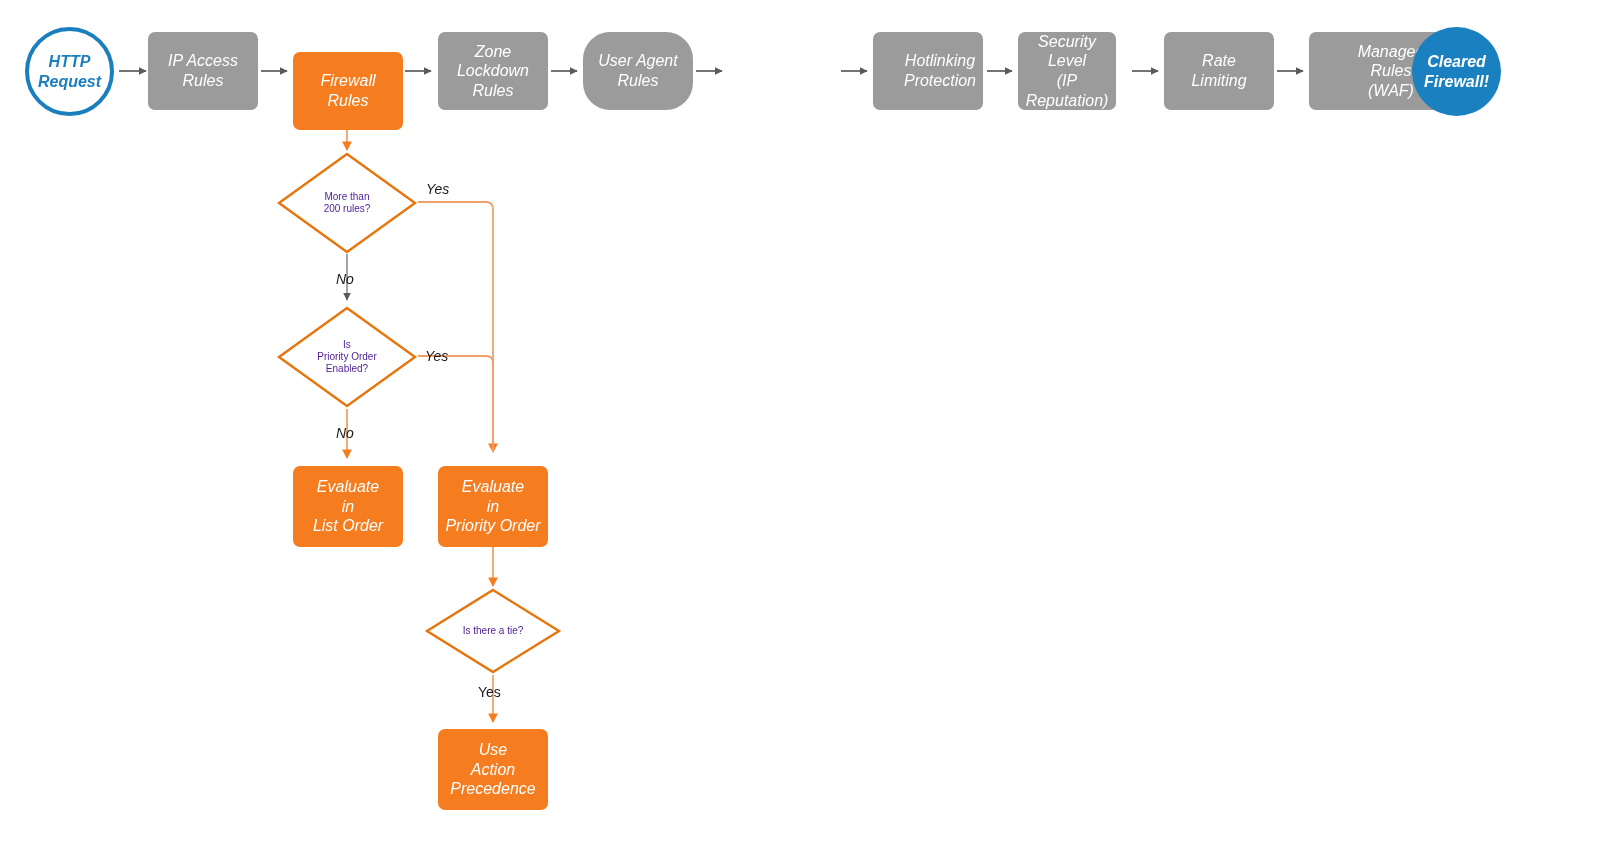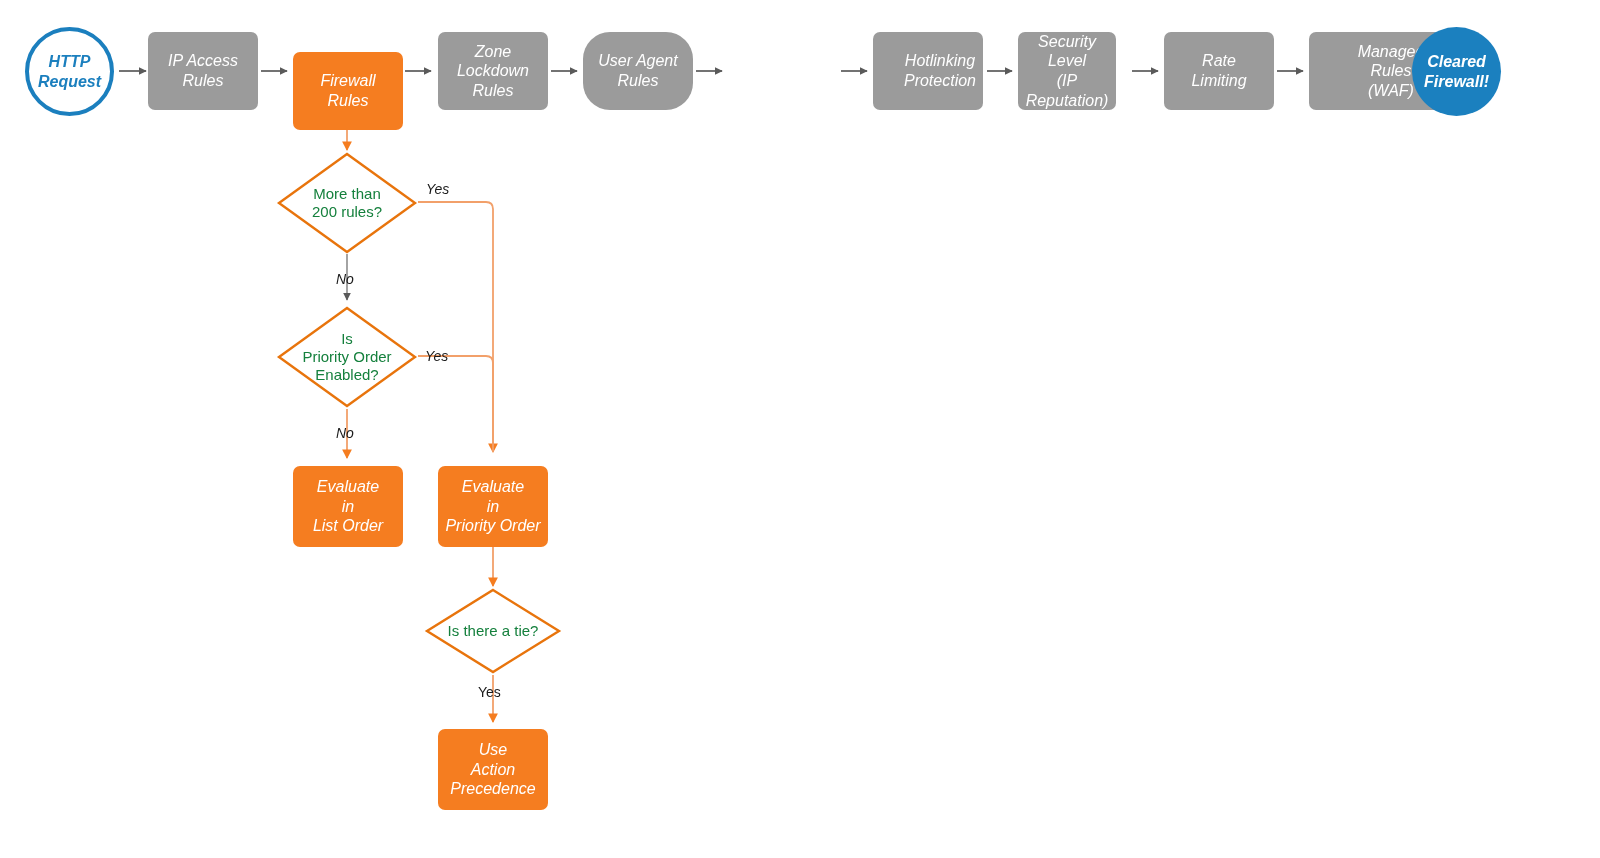--- a/index.html
+++ b/index.html
@@ -68,22 +68,22 @@
     color: #1b7fbe;
   }
   .circle.filled {
     background: #1b80bf;
     color: #ffffff;
   }
 
   
   .diamond {
     background: transparent;
-    color: #15803d;
-    font-size: 15px;
+    color: #4c1d95;
+    font-size: 10px;
     font-style: normal;
   }
   .diamond .dia-shape {
     position: absolute;
     left: 0;
     top: 0;
     width: 100%;
     height: 100%;
   }
   .diamond .dia-label {

